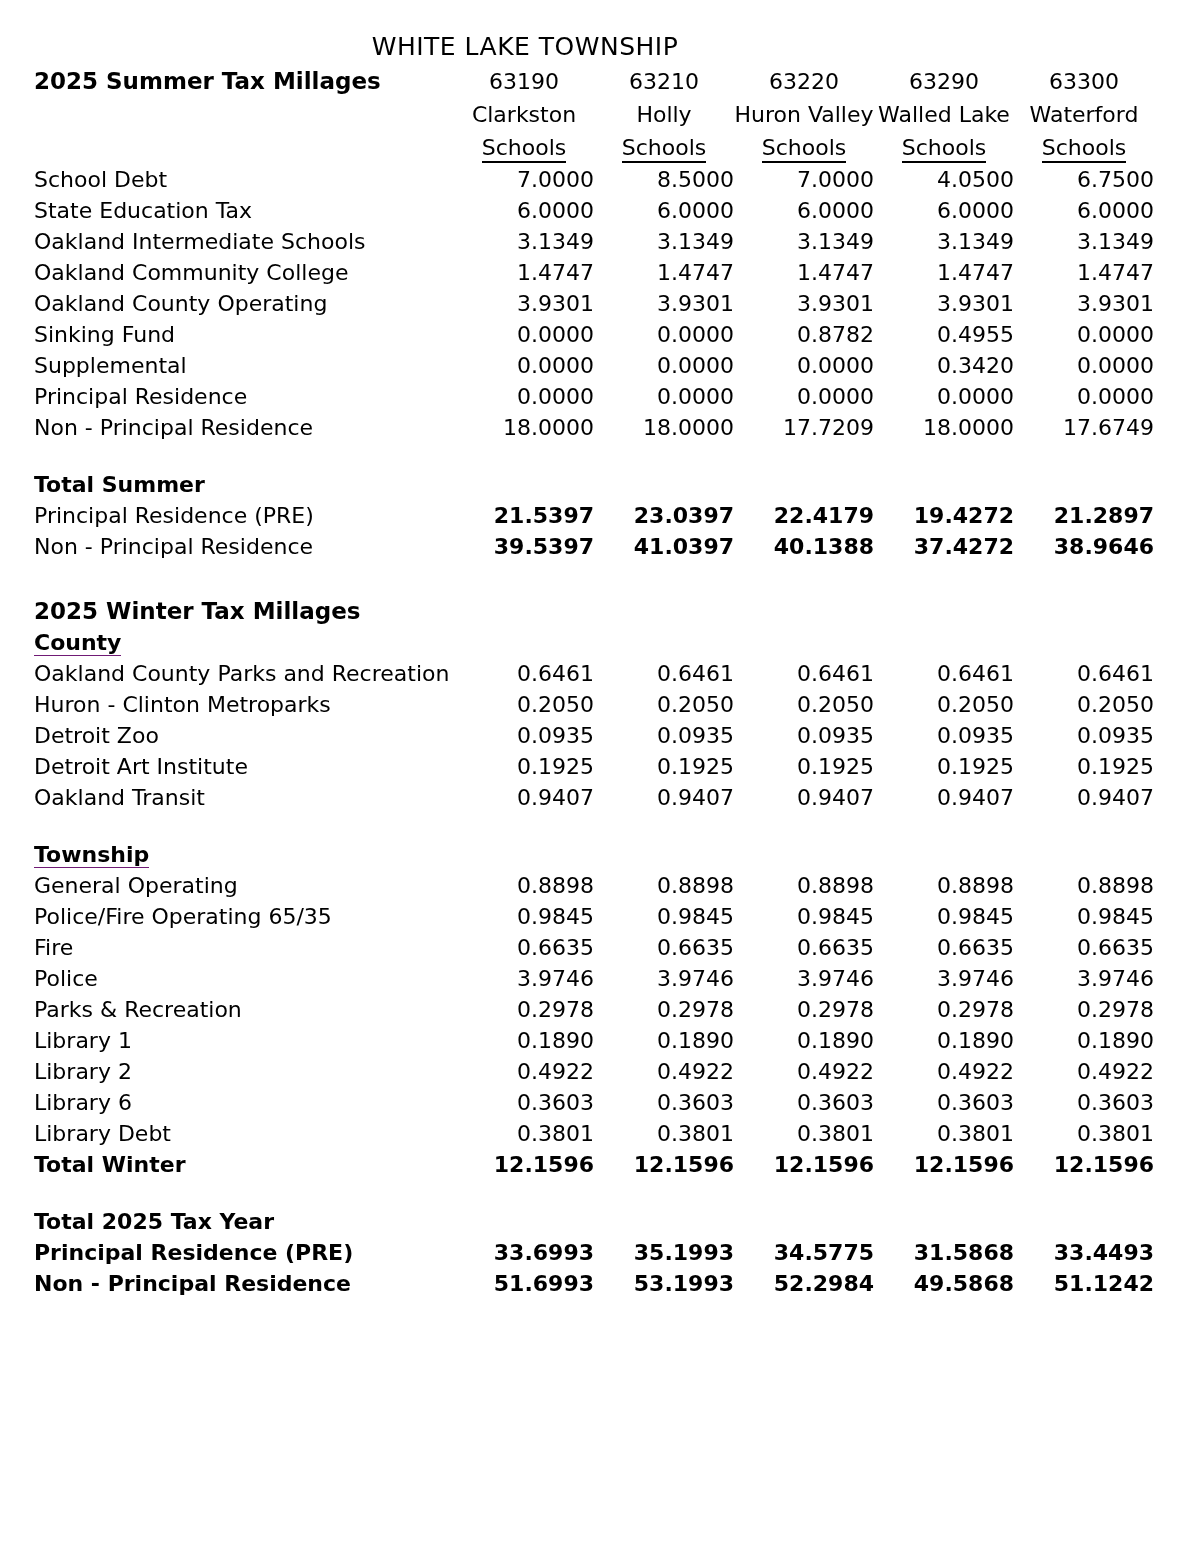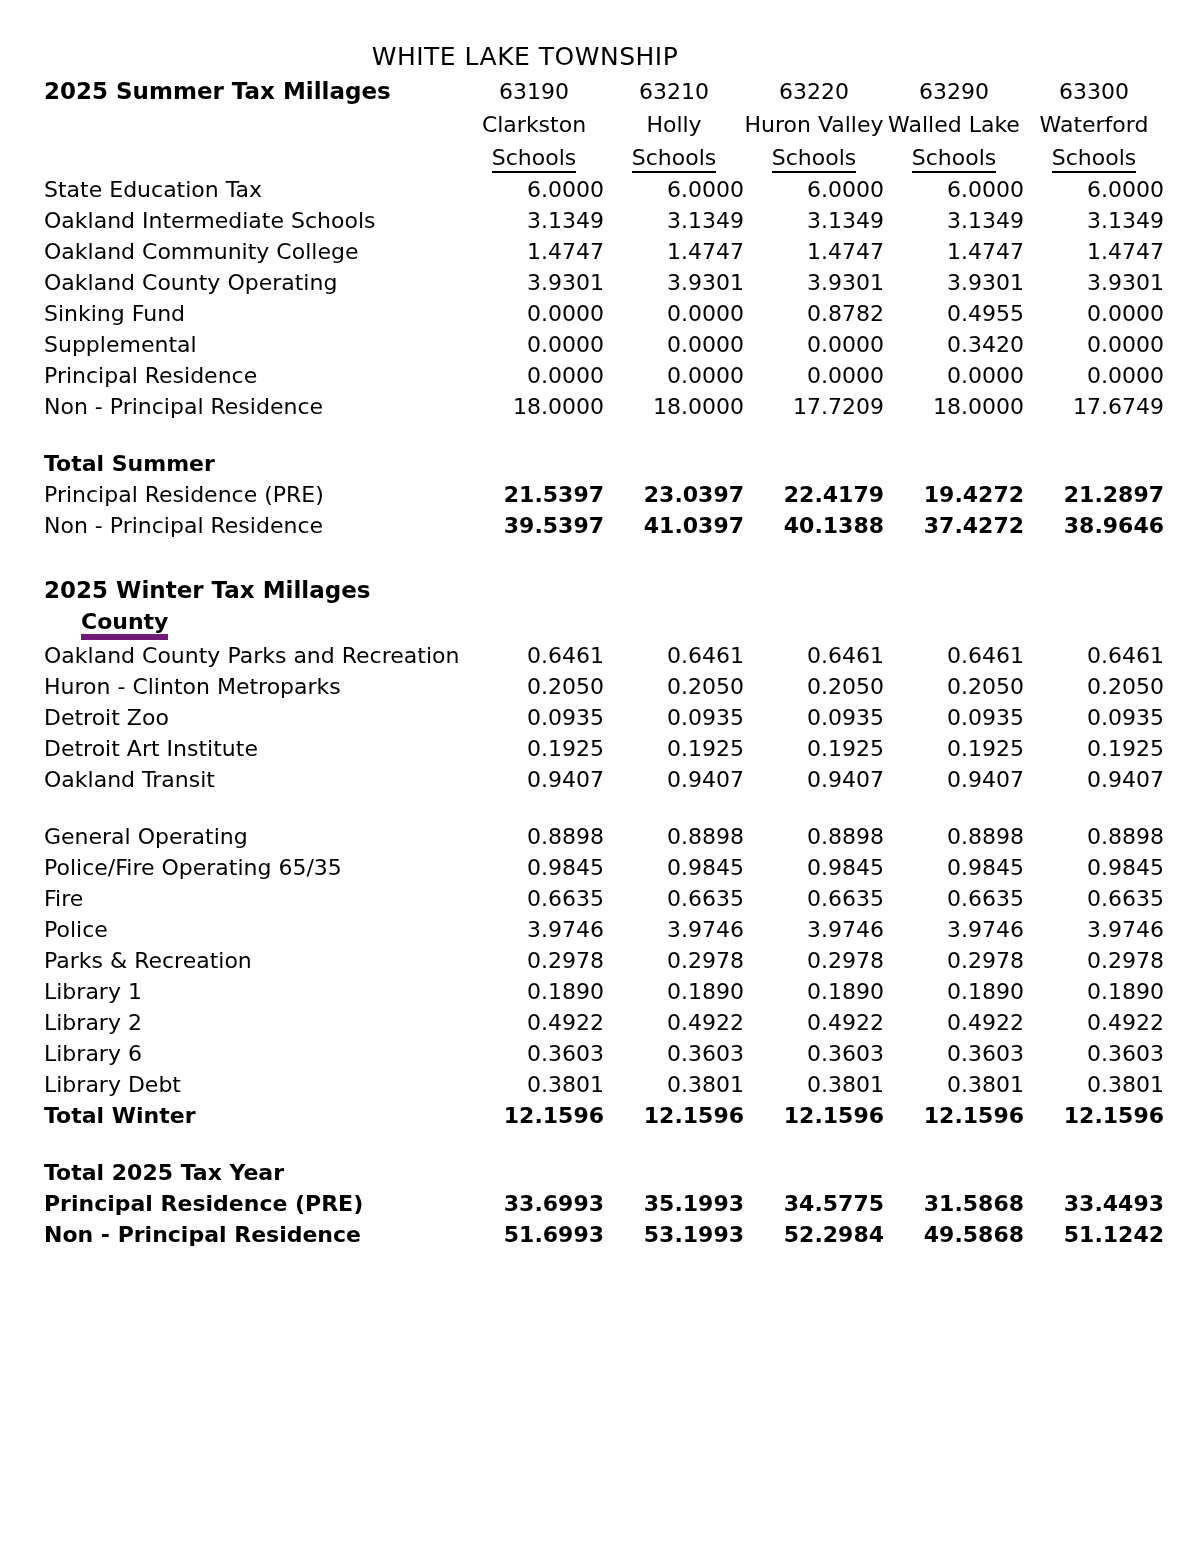--- a/index.html
+++ b/index.html
@@ -13,21 +13,21 @@
     font-family: "DejaVu Sans", sans-serif;
     color: #000000;
     -webkit-font-smoothing: antialiased;
   }
   .page {
     position: relative;
     width: 1200px;
     height: 1553px;
     background: #ffffff;
     box-sizing: border-box;
-    padding: 14px;
+    padding: 4px;
   }
 
   .doc-title {
     text-align: center;
     font-size: 25px;
     letter-spacing: 0.5px;
     padding-top: 28px;
     padding-right: 150px;
     font-weight: normal;
   }
@@ -74,24 +74,23 @@
     line-height: 24px;
   }
 
   tr.section-title td.label { font-weight: bold; font-size: 23px; }
   tr.group-head td.label {
     font-weight: bold;
     font-size: 22px;
   }
   tr.group-head td.label span.uline {
     display: inline-block;
-    border-bottom: 6px solid #701a75;
+    border-bottom: 1px solid #701a75;
     padding-bottom: 0px;
     line-height: 25px;
-    margin-left: 37px;
   }
 
   tr.bold td { font-weight: bold; }
   tr.bold-val td.num { font-weight: bold; }
   tr.bold-label td.label { font-weight: bold; }
 
   tr.spacer td { height: 26px; line-height: 26px; }
   tr.spacer-lg td { height: 34px; line-height: 34px; }
 
   tr.head-row td { height: 33px; line-height: 33px; }
@@ -135,20 +134,28 @@
       <tr class="head-row">
         <td class="label"></td>
         <td class="colhead"><span class="uline">Schools</span></td>
         <td class="colhead"><span class="uline">Schools</span></td>
         <td class="colhead"><span class="uline">Schools</span></td>
         <td class="colhead"><span class="uline">Schools</span></td>
         <td class="colhead"><span class="uline">Schools</span></td>
       </tr>
 
       <tr>
+        <td class="label">School Debt</td>
+        <td class="num">7.0000</td>
+        <td class="num">8.5000</td>
+        <td class="num">7.0000</td>
+        <td class="num">4.0500</td>
+        <td class="num">6.7500</td>
+      </tr>
+      <tr>
         <td class="label">State Education Tax</td>
         <td class="num">6.0000</td>
         <td class="num">6.0000</td>
         <td class="num">6.0000</td>
         <td class="num">6.0000</td>
         <td class="num">6.0000</td>
       </tr>
       <tr>
         <td class="label">Oakland Intermediate Schools</td>
         <td class="num">3.1349</td>
@@ -283,20 +290,24 @@
         <td class="num">0.9407</td>
         <td class="num">0.9407</td>
         <td class="num">0.9407</td>
         <td class="num">0.9407</td>
       </tr>
 
       <tr class="spacer">
           <td colspan="6"></td>
         </tr>
 
+      <tr class="group-head">
+        <td class="label"><span class="uline">Township</span></td>
+        <td colspan="5"></td>
+      </tr>
 
       <tr>
         <td class="label">General Operating</td>
         <td class="num">0.8898</td>
         <td class="num">0.8898</td>
         <td class="num">0.8898</td>
         <td class="num">0.8898</td>
         <td class="num">0.8898</td>
       </tr>
       <tr>

